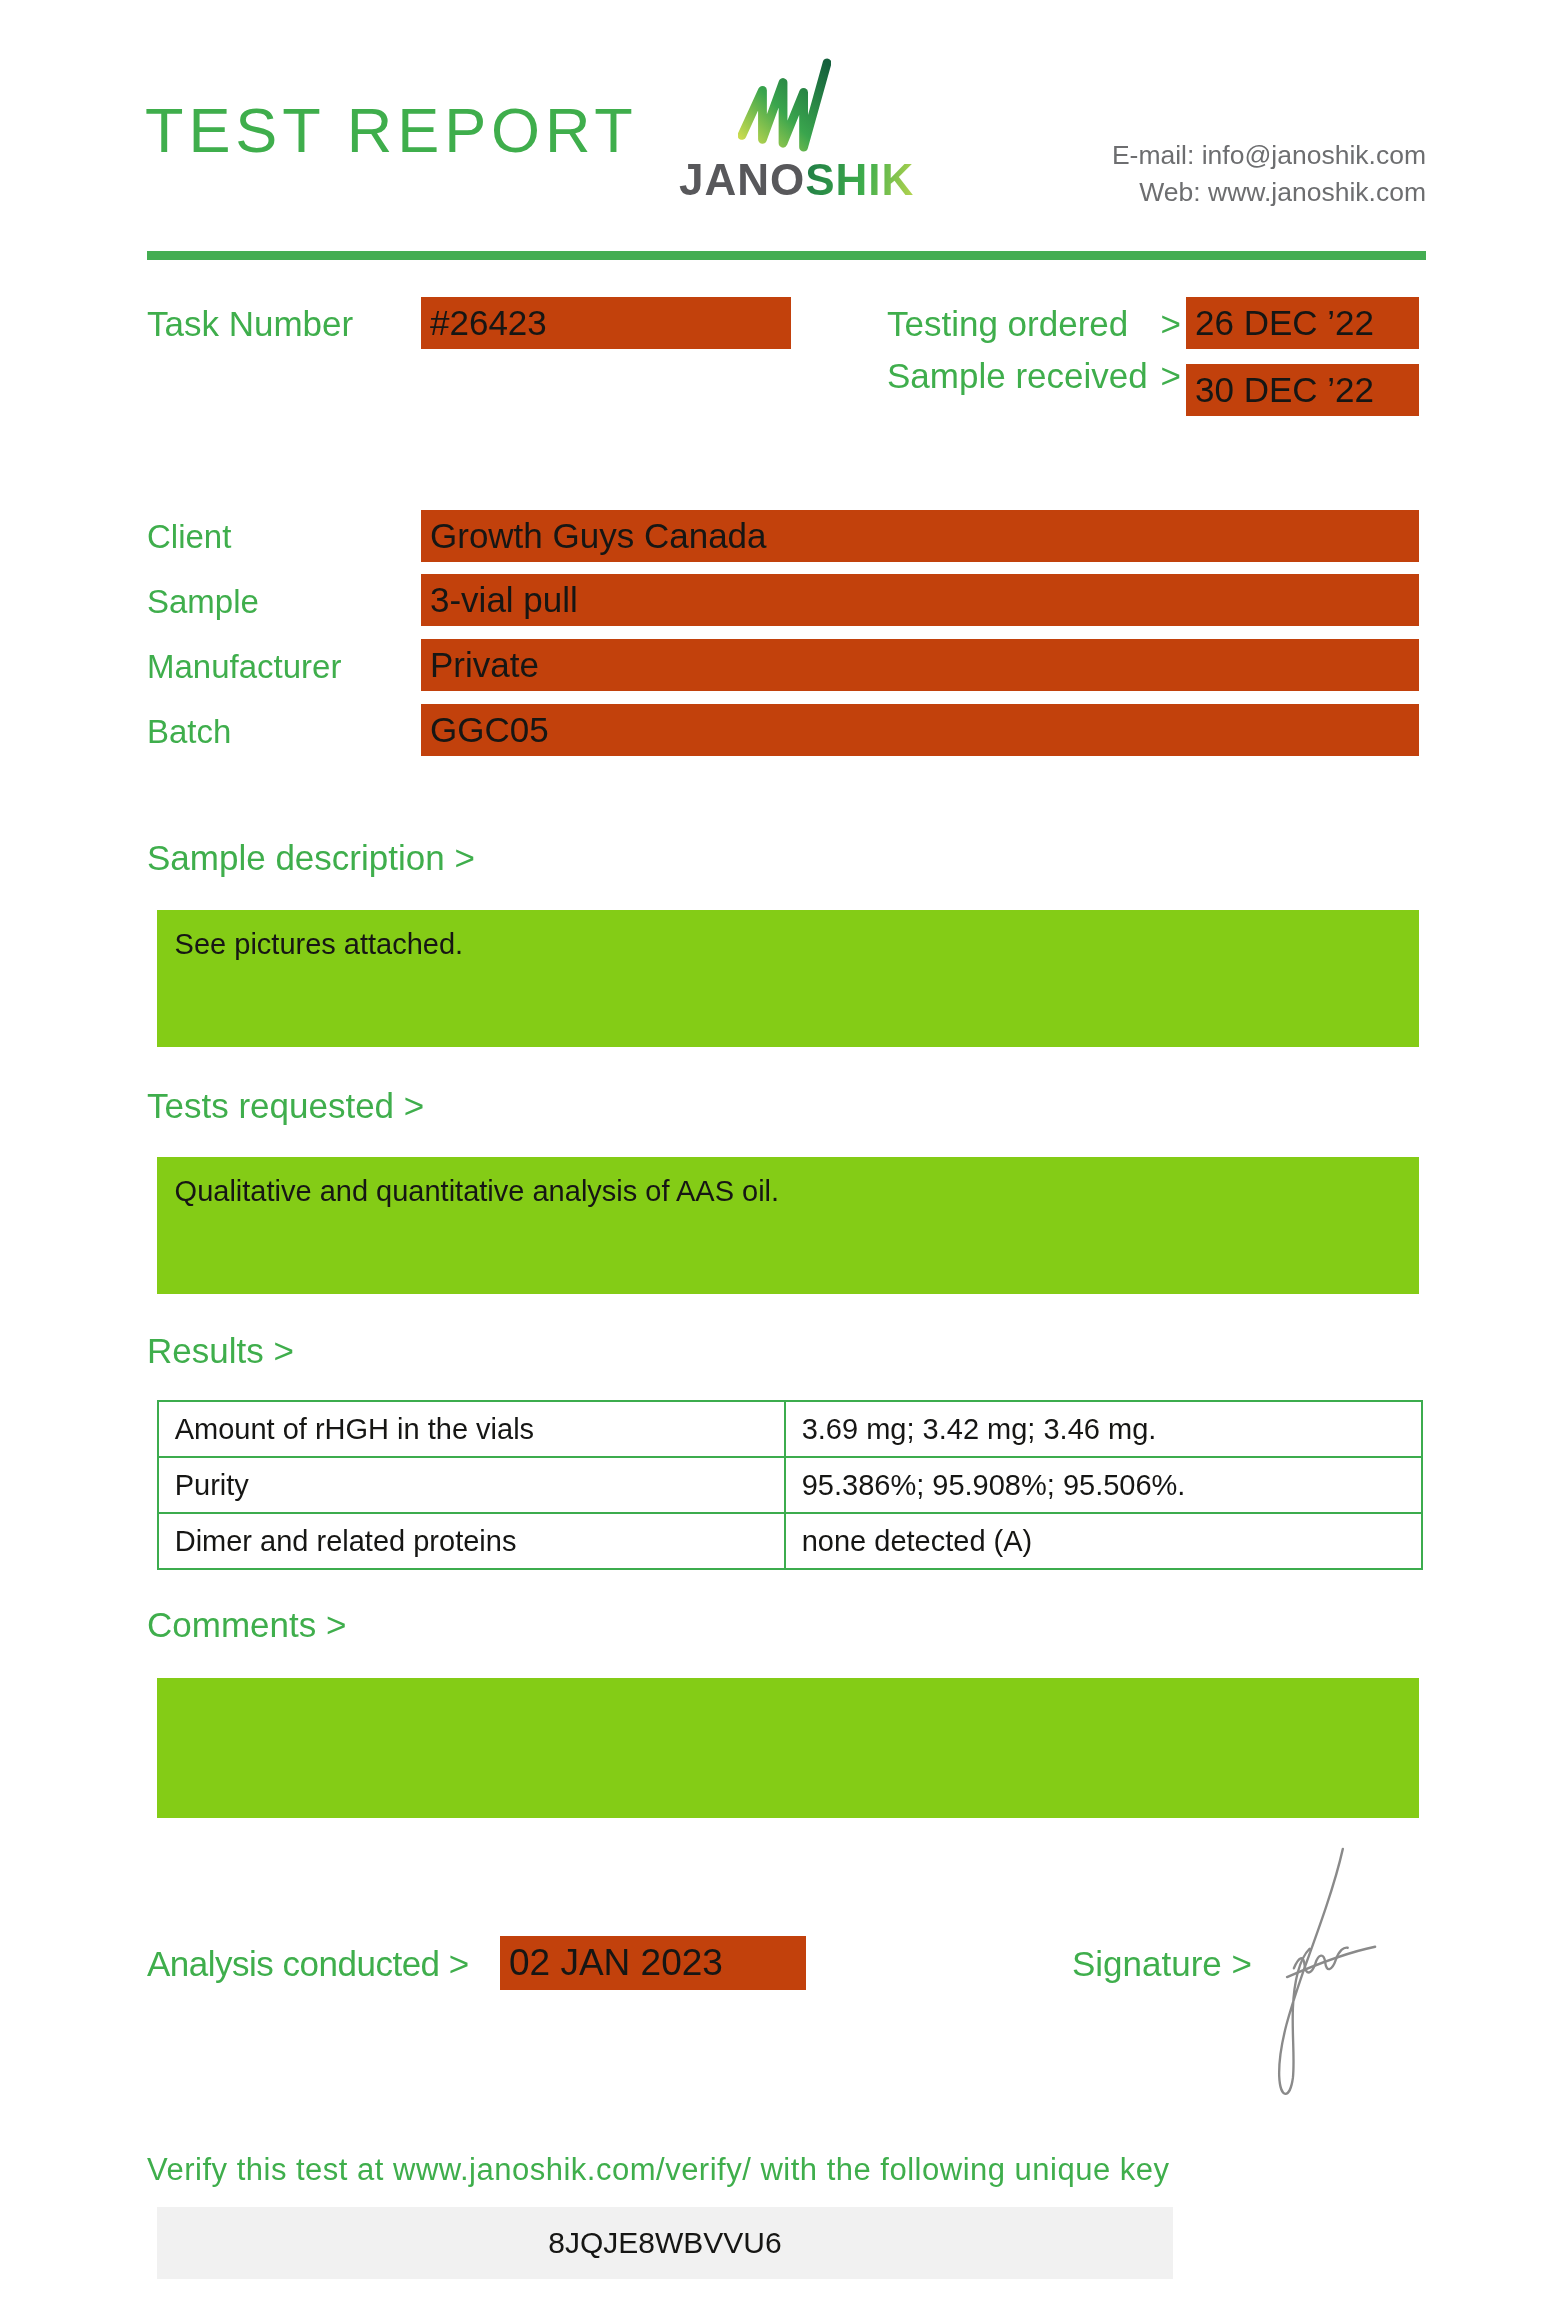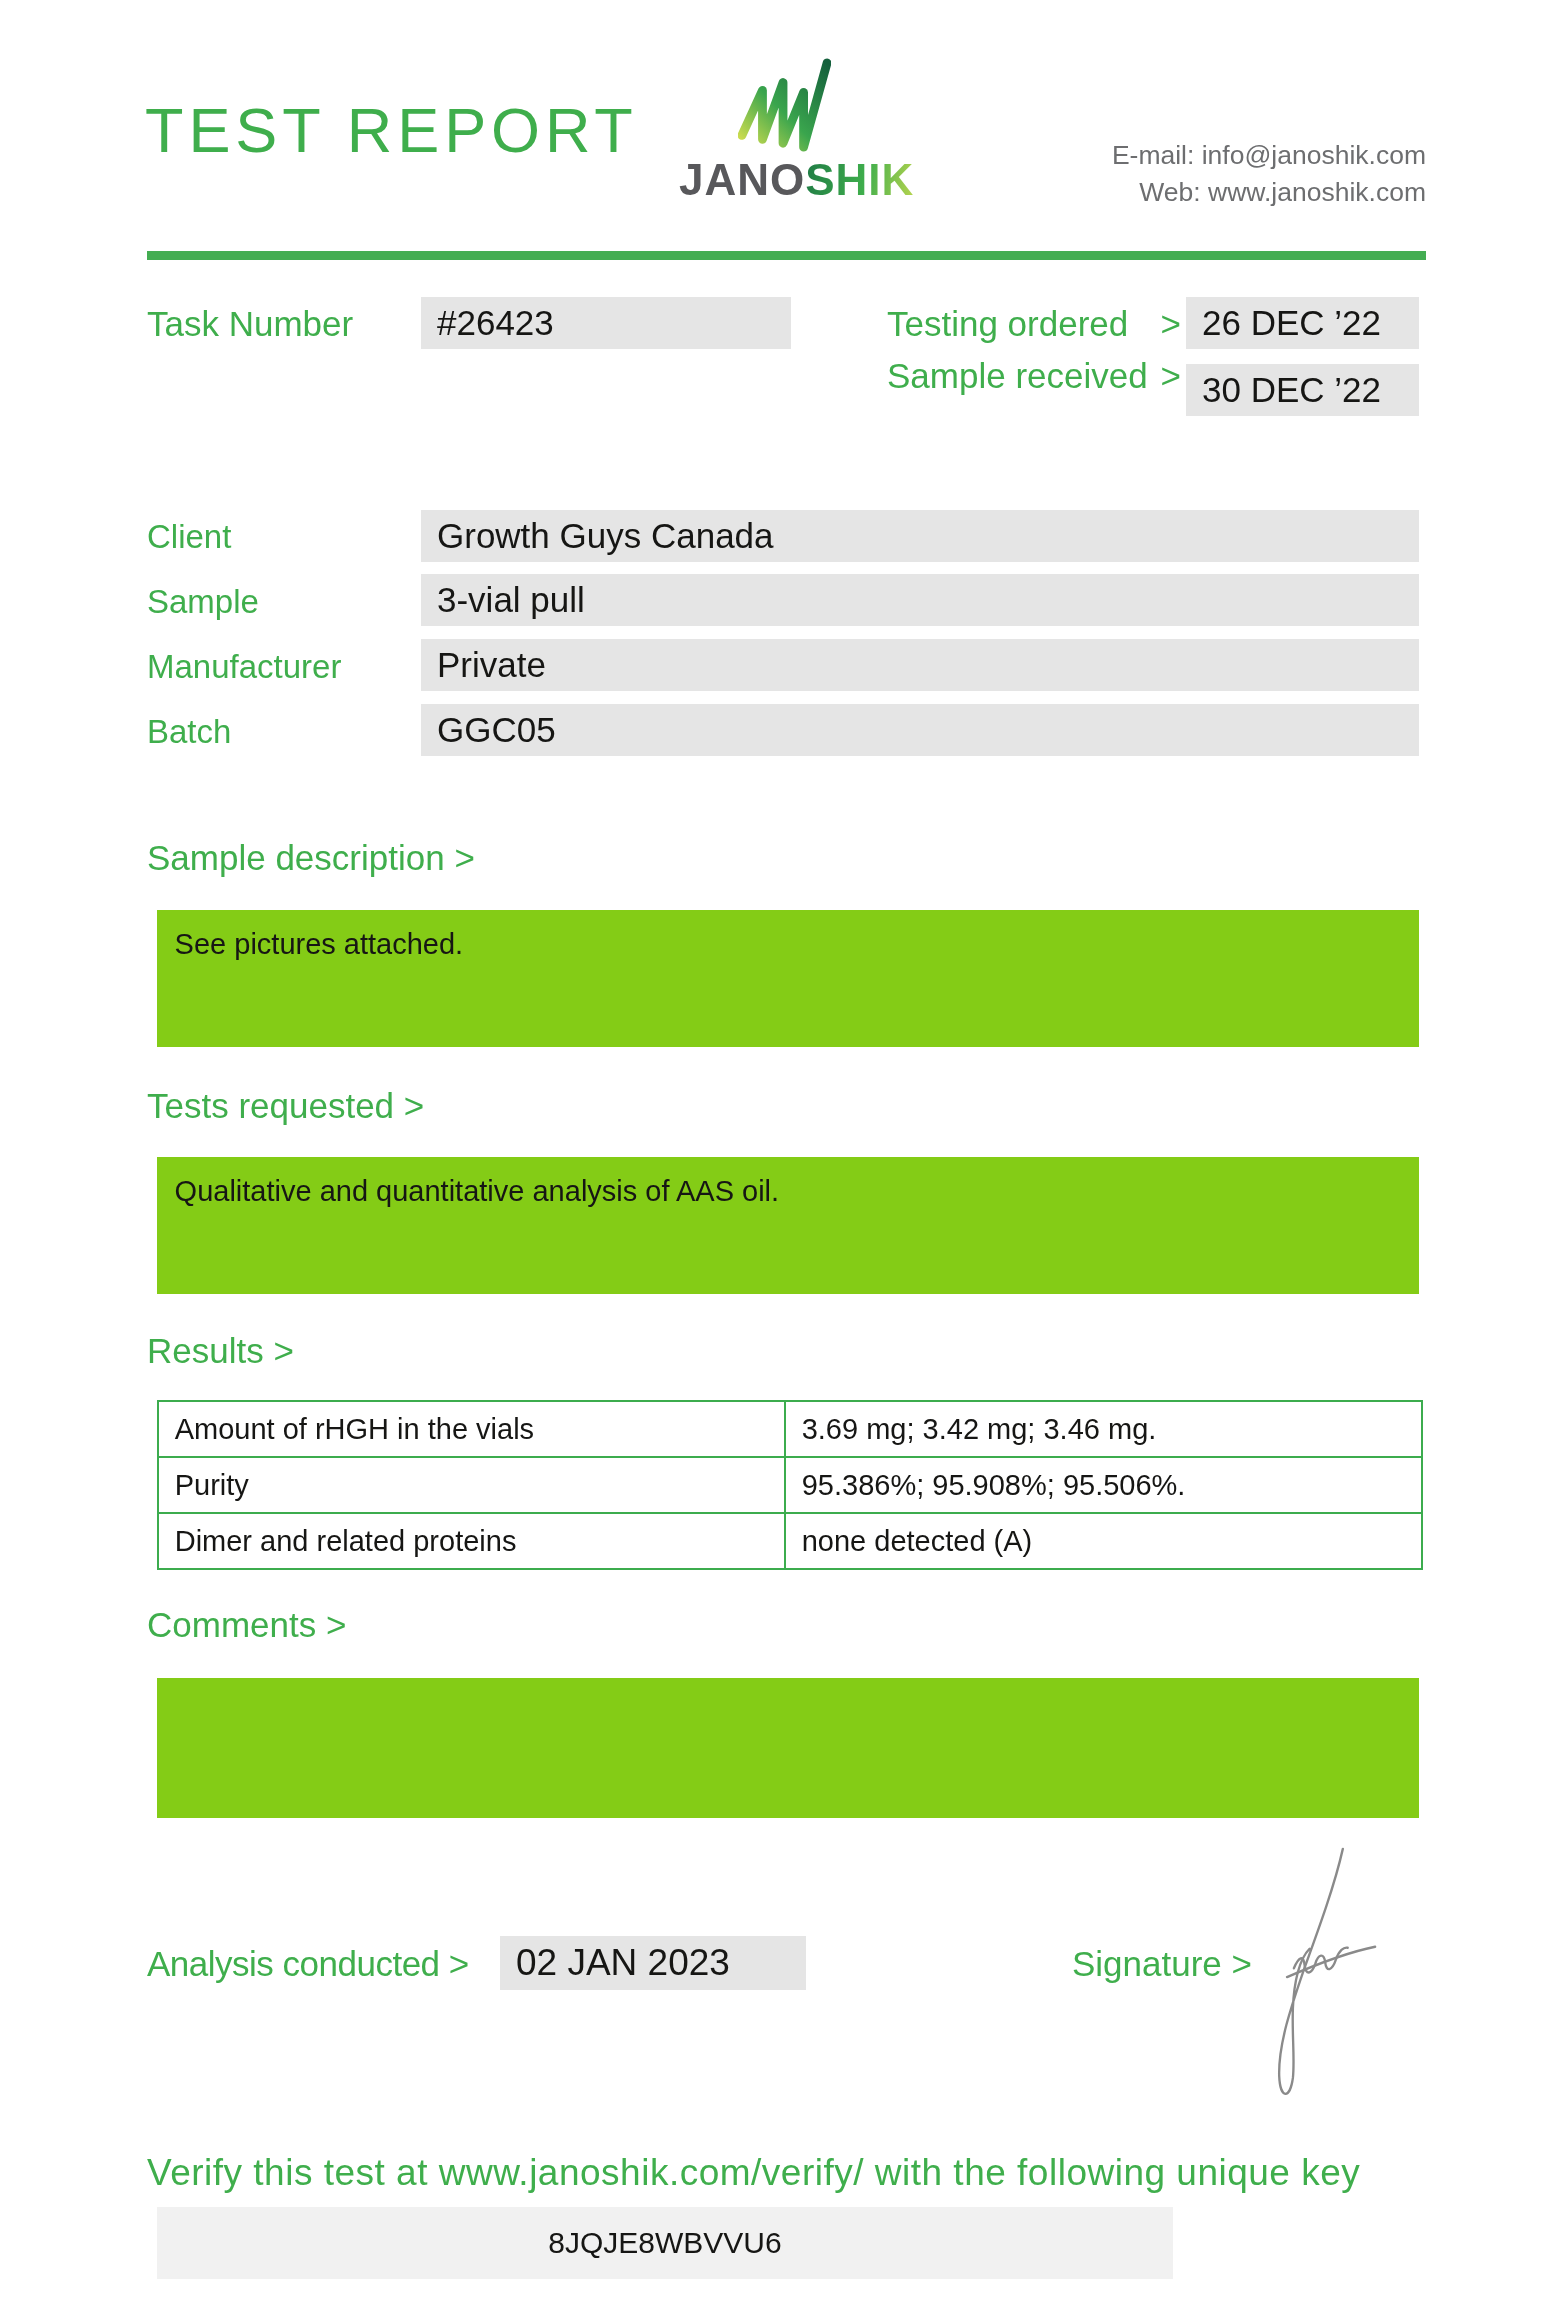--- a/index.html
+++ b/index.html
@@ -33,22 +33,22 @@
     background:linear-gradient(100deg,#1f7a45 0%, #3fae4c 55%, #b9d54f 100%);
     -webkit-background-clip:text; background-clip:text; color:transparent;
   }
   .contact{right:142px; top:137px; text-align:right; color:#6d6e70; font-size:26.5px; line-height:37px;}
 
   .header-rule{left:147px; top:251px; width:1279px; height:8.8px; background:#44ad52;}
 
   
   .green-label{color:#3fae4c; font-size:35px; white-space:nowrap;}
   .value-box{
-    background:#e5e5e5; color:#161614; font-size:35px;
-    display:flex; align-items:center; padding-left:16px; box-sizing:border-box;
+    background:#c2410c; color:#161614; font-size:35px;
+    display:flex; align-items:center; padding-left:9px; box-sizing:border-box;
     white-space:nowrap;
   }
   .section-heading{color:#3fae4c; font-size:35px; white-space:nowrap;}
   .content-box{
     background:#84cc16; color:#161614; font-size:29px;
     padding:17.6px 0 0 17.6px; box-sizing:border-box;
   }
 
   
   .task-label{left:147px; top:304px;}
@@ -69,21 +69,21 @@
     border-collapse:collapse;
   }
   .results-table td{
     border:2.9px solid #3cac4e;
     height:56px; font-size:29px; color:#161614;
     padding:0 0 0 15.7px; box-sizing:border-box;
   }
   .results-table td.c1{width:627px;}
 
   
-  .verify-line{left:147px; top:2152px; color:#3fae4c; font-size:37px; letter-spacing:0.5px; white-space:nowrap;}
+  .verify-line{left:147px; top:2152px; color:#3fae4c; font-size:31px; letter-spacing:0.5px; white-space:nowrap;}
   .key-box{
     left:157px; top:2207px; width:1016px; height:72px;
     background:#f1f1f1; color:#161614; font-size:30px;
     display:flex; align-items:center; justify-content:center;
   }
   .sig-svg{left:1233px; top:1843px; width:157px; height:279px;}
 </style>
 </head>
 <body>
 

